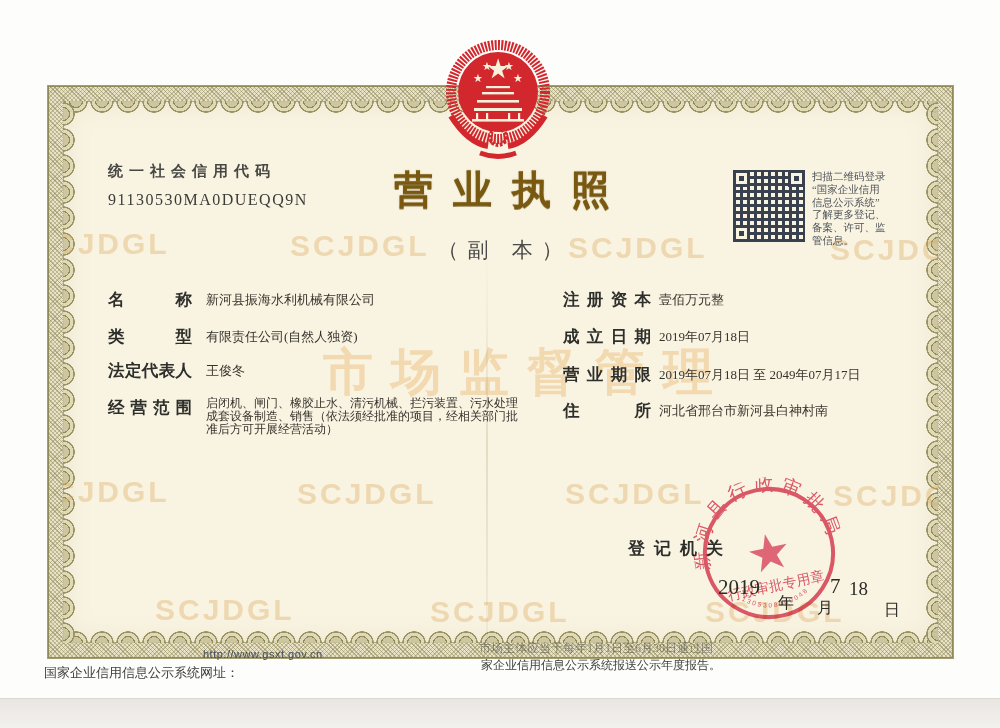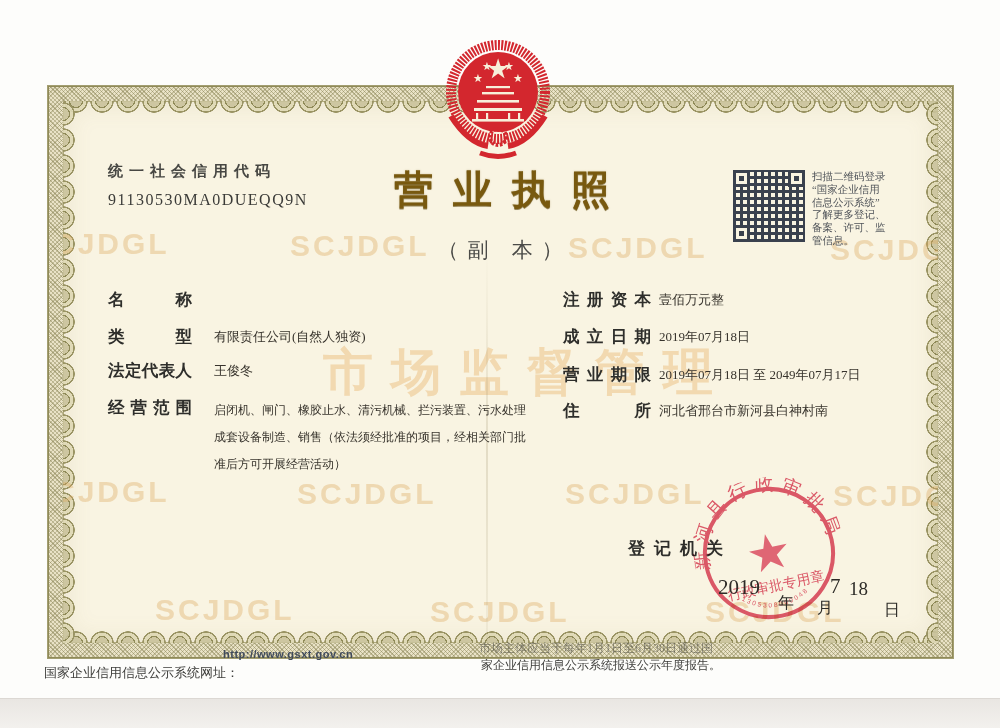--- a/index.html
+++ b/index.html
@@ -56,40 +56,40 @@
       background-image:repeating-linear-gradient(0deg,#3a414e 0 3px,rgba(0,0,0,0) 3px 7px),
                        repeating-linear-gradient(90deg,#3a414e 0 3px,rgba(249,244,226,.9) 3px 7px);}
   .finder{position:absolute;width:17px;height:17px;border:3px solid #3a414e;background:#f9f4e2;box-sizing:border-box;}
   .finder::after{content:"";position:absolute;left:3px;top:3px;width:5px;height:5px;background:#3a414e;}
   .f-tl{left:0;top:0;} .f-tr{right:0;top:0;} .f-bl{left:0;bottom:0;}
   .qr-caption{left:812px;top:171px;width:82px;font-size:10.5px;line-height:12.8px;color:#4e5258;}
 
   .row{position:absolute;display:flex;align-items:flex-start;}
   .flabel{font-family:"Liberation Sans",sans-serif;font-weight:600;font-size:16.5px;color:#2e2e2b;
       text-align:justify;text-align-last:justify;flex:none;}
-  .lw{width:84px;margin-right:22px;font-family:Liberation Serif, serif;} .rw{width:88px;margin-right:8px;}
+  .lw{width:84px;margin-right:14px;font-family:Liberation Serif, serif;} .rw{width:88px;margin-right:8px;}
   .fvalue{font-size:13px;color:#37332c;line-height:21px;}
-  .biz-scope{font-size:12px;width:322px;line-height:27px;}
+  .biz-scope{font-size:12px;width:322px;line-height:13px;}
 
   .registrar{left:628px;top:537px;font-family:"Liberation Sans",sans-serif;font-weight:600;
       font-size:17px;letter-spacing:9px;color:#2e2e2b;}
 
   .emblem{left:428px;top:34px;}
   .stamp{left:694px;top:478px;transform:rotate(-12deg);opacity:.88;mix-blend-mode:multiply;}
 
   .dt{color:#2d2b27;}
   .d-year{left:718px;top:575px;font-size:21px;}
   .d-yl{left:778px;top:593px;font-size:16px;}
   .d-month{left:830px;top:574px;font-size:21px;}
   .d-ml{left:817px;top:598px;font-size:16px;}
   .d-day{left:849px;top:578px;font-size:19px;}
   .d-dl{left:884px;top:600px;font-size:16px;}
 
-  .foot-url{left:203px;top:648px;font-family:"Liberation Sans",sans-serif;font-weight:bold;
-      font-size:11px;letter-spacing:.5px;color:#3f4a5c;padding-left:20px;}
+  .foot-url{left:203px;top:648px;font-family:"Liberation Sans",sans-serif;font-weight:normal;
+      font-size:11px;letter-spacing:.5px;color:#3f4a5c;}
   .foot-left{left:44px;top:664px;font-size:13px;color:#3d3d3a;}
   .foot-c1{left:479px;top:640px;font-size:12px;color:rgba(58,58,55,.55);}
   .foot-c2{left:481px;top:657px;font-size:12px;color:#3d3d3a;}
   .foot-right{left:792px;top:664px;font-size:13.5px;color:#3d3d3a;}
 </style>
 </head>
 <body>
 
 <div class="page">
 
@@ -157,20 +157,21 @@
       <div>扫描二维码登录</div>
       <div>“国家企业信用</div>
       <div>信息公示系统”</div>
       <div>了解更多登记、</div>
       <div>备案、许可、监</div>
       <div>管信息。</div>
     </div>
 
     <div class="row" style="left:108px;top:289px;width:360px">
       <div class="flabel lw">名称</div>
+      <div class="fvalue">新河县振海水利机械有限公司</div>
     </div>
     <div class="row" style="left:108px;top:360px;width:360px">
       <div class="flabel lw">法定代表人</div>
       <div class="fvalue">王俊冬</div>
     </div>
     <div class="row" style="left:108px;top:326px;width:360px">
       <div class="flabel lw">类型</div>
       <div class="fvalue">有限责任公司(自然人独资)</div>
     </div>
     <div class="row" style="left:108px;top:397px;width:430px">

